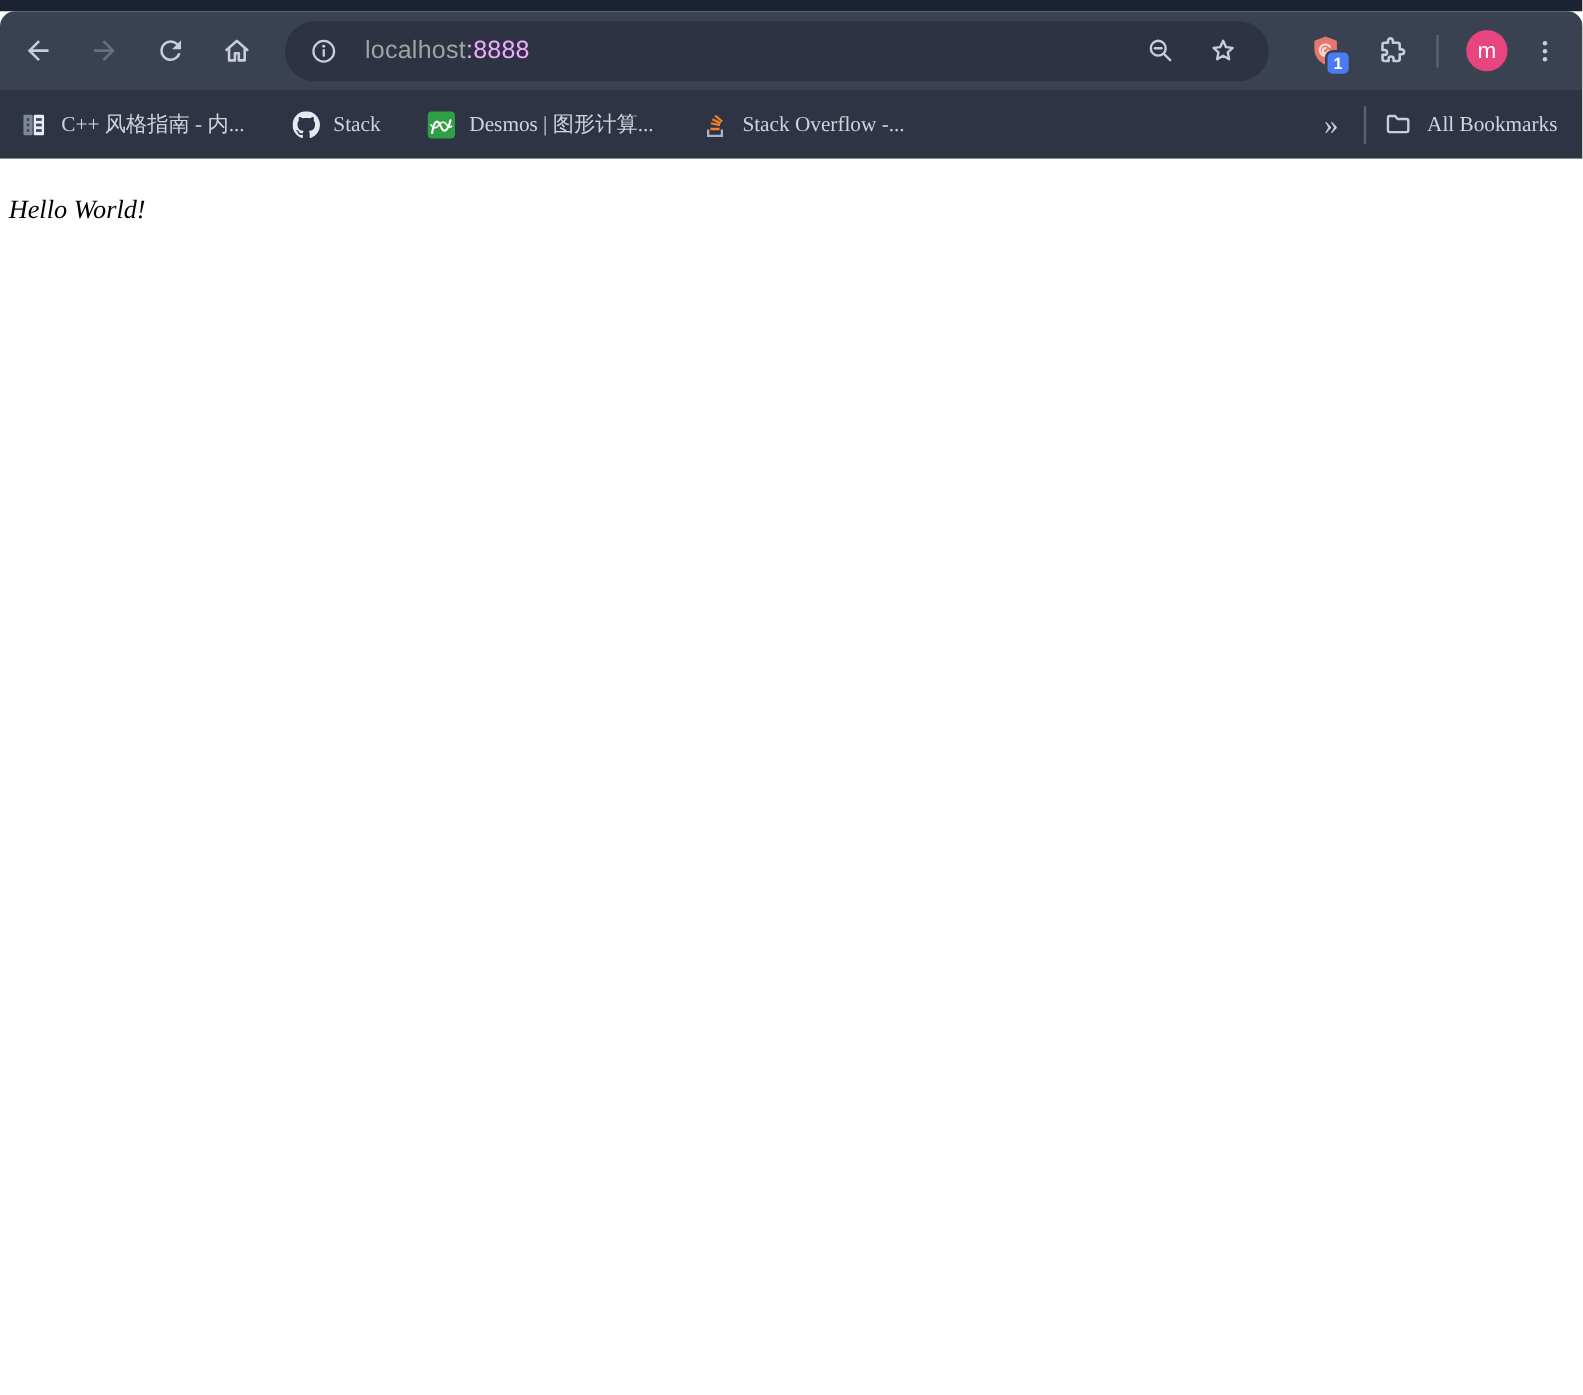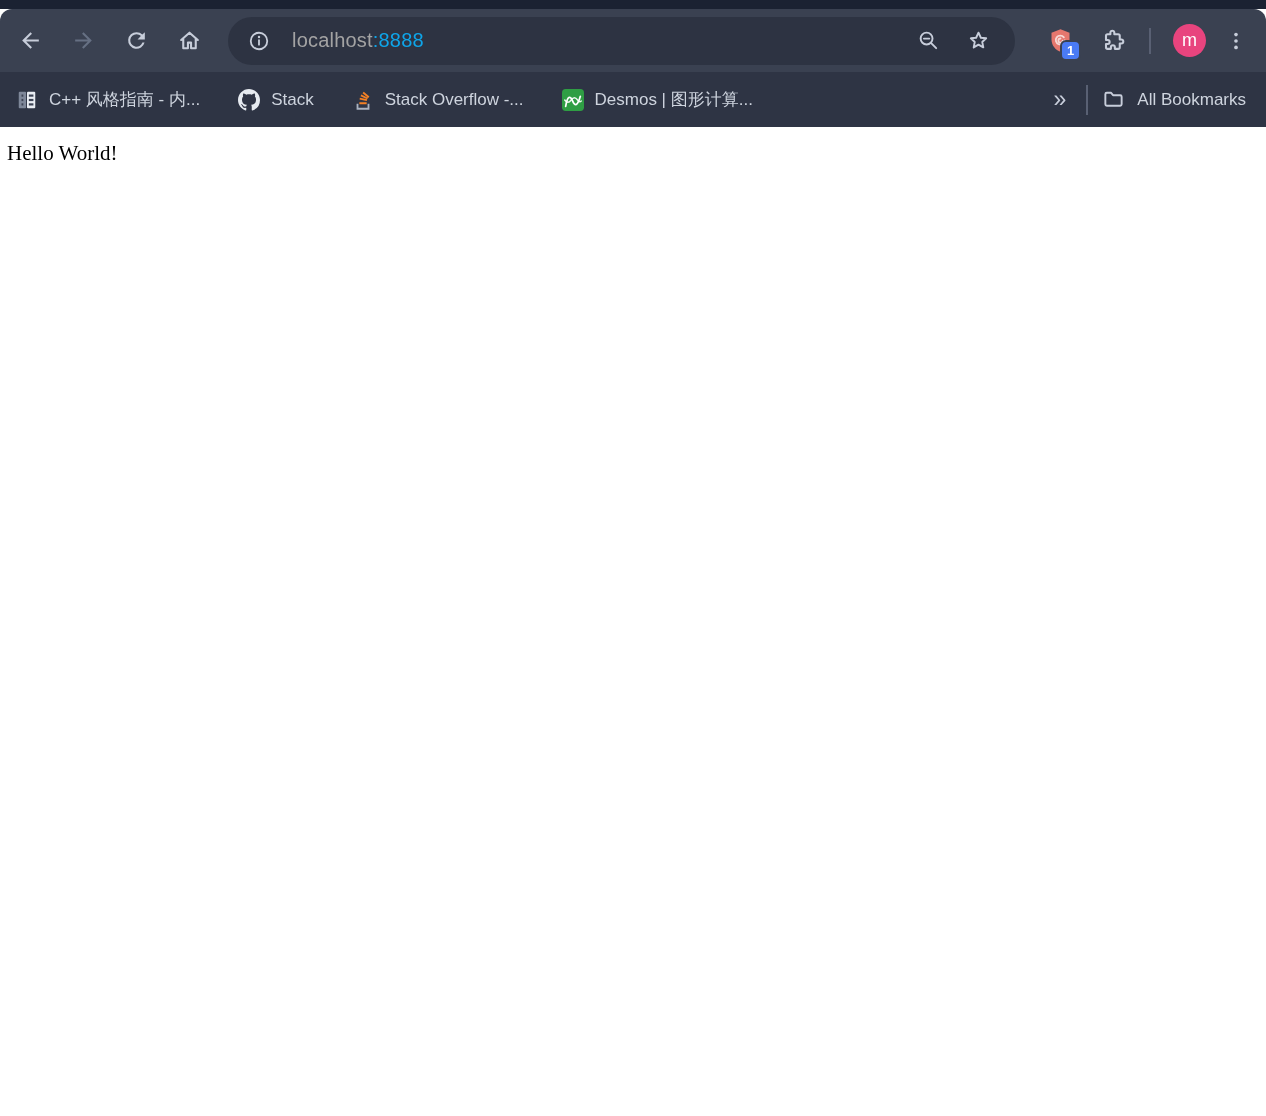--- a/index.html
+++ b/index.html
@@ -29,21 +29,21 @@
   .address-bar {
     flex: 1 1 auto; height: 48px; margin: 0 14px 0 12px;
     background: #2d3342; border-radius: 24px;
     display: flex; align-items: center; padding: 0 18px 0 14px;
     min-width: 0;
   }
   .info-btn { width: 34px; height: 34px; display: flex; align-items: center; justify-content: center; border-radius: 50%; cursor: pointer; flex: 0 0 auto; }
   .info-btn svg { width: 22px; height: 22px; }
   .url-text { margin-left: 16px; font-size: 20px; letter-spacing: .2px; white-space: nowrap; overflow: hidden; flex: 1 1 auto; }
   .url-host { color: #a3a3a3; }
-  .url-port { color: #0ea5e9; }
+  .url-port { color: #f0abfc; }
   .pill-icon-btn { width: 38px; height: 38px; display: flex; align-items: center; justify-content: center; border-radius: 50%; cursor: pointer; flex: 0 0 auto; }
   .pill-icon-btn svg { width: 23px; height: 23px; }
   .pill-icon-btn + .pill-icon-btn { margin-left: 12px; }
 
   
   .ext-shield-btn { position: relative; width: 46px; height: 48px; display:flex; align-items:center; justify-content:center; cursor:pointer; flex: 0 0 auto; margin-left: 8px; }
   .ext-shield-btn svg.shield { width: 27px; height: 27px; }
   .ext-badge {
     position: absolute; right: 2px; bottom: 4px;
     min-width: 21px; height: 21px; border-radius: 6px;
@@ -58,37 +58,37 @@
     width: 33px; height: 33px; border-radius: 50%; background: #e8447e;
     color: #fff; font-size: 18px; display: flex; align-items: center; justify-content: center;
     cursor: pointer; flex: 0 0 auto; margin: 0 10px;
   }
   .kebab-btn { width: 40px; height: 48px; display:flex; align-items:center; justify-content:center; cursor:pointer; flex:0 0 auto; }
   .kebab-btn svg { width: 22px; height: 22px; }
 
   
   .bookmarks-bar {
     height: 55px; background: #2e3444;
-    display: flex; align-items: center; padding: 0 16px 0 6px;
+    display: flex; align-items: center; padding: 0 16px 0 6px; font-family: Liberation Serif, serif;
   }
   .bm-item {
     display: flex; align-items: center; gap: 11px;
     padding: 6px 10px; border-radius: 8px; cursor: pointer; flex: 0 0 auto;
     margin-right: 18px;
   }
   .bm-item .favicon { width: 22px; height: 22px; flex: 0 0 auto; display:flex; align-items:center; justify-content:center; }
   .bm-item .favicon svg { width: 22px; height: 22px; }
   .bm-label { color: #ced4de; font-size: 17px; white-space: nowrap; }
   .bm-overflow { margin-left: auto; color: #c7cdda; font-size: 23px; cursor: pointer; padding: 0 10px; flex: 0 0 auto; line-height: 1; }
   .bm-divider { width: 2px; height: 30px; background: #596073; margin: 0 10px; flex: 0 0 auto; }
   .all-bookmarks { display: flex; align-items: center; gap: 12px; cursor: pointer; padding: 6px 4px; flex: 0 0 auto; justify-content: center; }
   .all-bookmarks svg { width: 23px; height: 23px; }
 
   
-  .page { background: #fff; padding: 14px 7px; }
+  .page { background: #fff; padding: 28px 7px; font-style: italic; }
   .page-text { font-family: "Liberation Serif", serif; font-size: 21px; color: #000; }
 </style>
 </head>
 <body>
 
 <div class="top-strip"></div>
 
 <div class="toolbar">
 
   <button class="tb-btn" title="Back">
@@ -192,38 +192,38 @@
       <svg viewBox="0 0 16 16">
         <path fill="#e6eaf0" d="M8 0C3.58 0 0 3.58 0 8c0 3.54 2.29 6.53 5.47 7.59.4.07.55-.17.55-.38 0-.19-.01-.82-.01-1.49-2.01.37-2.53-.49-2.69-.94-.09-.23-.48-.94-.82-1.13-.28-.15-.68-.52-.01-.53.63-.01 1.08.58 1.23.82.72 1.21 1.87.87 2.33.66.07-.52.28-.87.51-1.07-1.78-.2-3.64-.89-3.64-3.95 0-.87.31-1.59.82-2.15-.08-.2-.36-1.02.08-2.12 0 0 .67-.21 2.2.82.64-.18 1.32-.27 2-.27s1.36.09 2 .27c1.53-1.04 2.2-.82 2.2-.82.44 1.1.16 1.92.08 2.12.51.56.82 1.27.82 2.15 0 3.07-1.87 3.75-3.65 3.95.29.25.54.73.54 1.48 0 1.07-.01 1.93-.01 2.2 0 .21.15.46.55.38A8.01 8.01 0 0 0 16 8c0-4.42-3.58-8-8-8z"></path>
       </svg>
     </span>
     <span class="bm-label">Stack</span>
   </div>
 
   <div class="bm-item">
     <span class="favicon">
       <svg viewBox="0 0 24 24">
-        <path fill="#aab2c0" d="M17 16v4.5H7V16H5v6.5h14V16h-2z"></path>
-        <path fill="#f48024" d="M8 14.5h8v2H8zM8.2 11.4l7.9 1.7.4-1.9-7.9-1.7zM9.3 7.9l7.3 3.4.8-1.8-7.3-3.4zM11.5 4.5l6.2 5.2 1.3-1.5-6.2-5.2z"></path>
-      </svg>
-    </span>
-    <span class="bm-label">Stack Overflow -...</span>
-  </div>
-
-  <div class="bm-item">
-    <span class="favicon">
-      <svg viewBox="0 0 24 24">
         <rect width="24" height="24" rx="4" fill="#2f9e44"></rect>
         <path d="M4 19 C6 7, 9 7, 11.5 13 C14 19, 17 19, 20 8" stroke="#fff" fill="none" stroke-width="1.9" stroke-linecap="round"></path>
         <path d="M3 12 q3.5 5 7 0 q3.5 -5 7 0 q2 3 4 1" stroke="#fff" fill="none" stroke-width="1.6" stroke-linecap="round" opacity=".9"></path>
       </svg>
     </span>
     <span class="bm-label">Desmos | 图形计算...</span>
   </div>
 
+  <div class="bm-item">
+    <span class="favicon">
+      <svg viewBox="0 0 24 24">
+        <path fill="#aab2c0" d="M17 16v4.5H7V16H5v6.5h14V16h-2z"></path>
+        <path fill="#f48024" d="M8 14.5h8v2H8zM8.2 11.4l7.9 1.7.4-1.9-7.9-1.7zM9.3 7.9l7.3 3.4.8-1.8-7.3-3.4zM11.5 4.5l6.2 5.2 1.3-1.5-6.2-5.2z"></path>
+      </svg>
+    </span>
+    <span class="bm-label">Stack Overflow -...</span>
+  </div>
+
   <div class="bm-overflow" title="More bookmarks">
     <span>»</span>
   </div>
 
   <div class="bm-divider"></div>
 
   <div class="all-bookmarks">
     <svg viewBox="0 0 24 24">
       <path class="ic" stroke-width="1.9" fill="none" d="M3.5 6.5A1.5 1.5 0 0 1 5 5h4.5l2 2.5H19a1.5 1.5 0 0 1 1.5 1.5v8A1.5 1.5 0 0 1 19 18.5H5A1.5 1.5 0 0 1 3.5 17V6.5z"></path>
     </svg>

